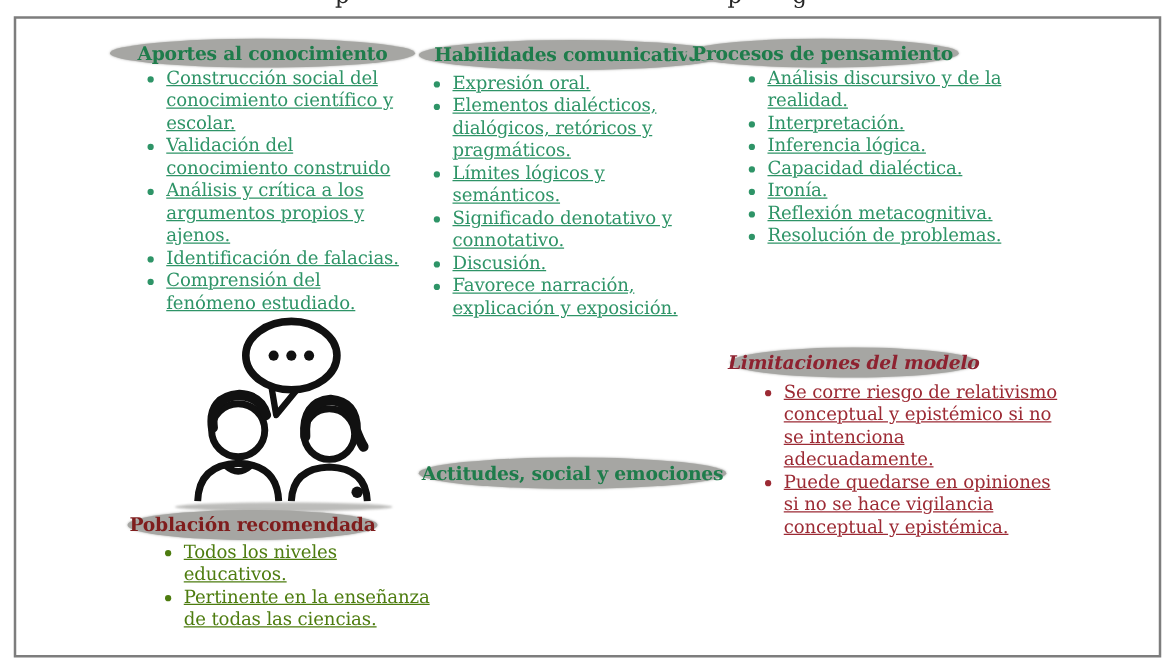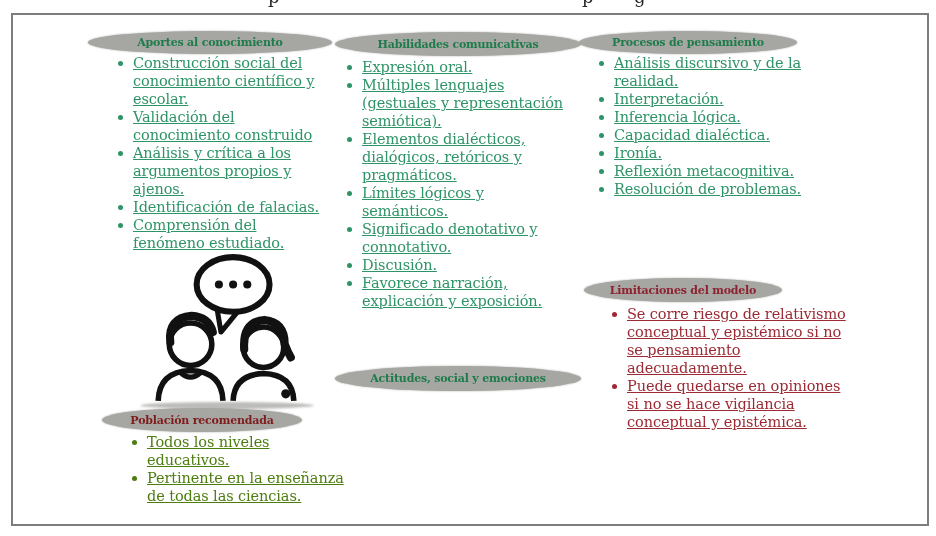--- a/index.html
+++ b/index.html
@@ -24,31 +24,31 @@
 
   
   .pill{
     position:absolute;
     background:#a6a6a3;
     border-radius:50%;
     display:flex;align-items:center;justify-content:center;
     box-shadow:0 0 2px #a6a6a3;
   }
   .pill span{
-    font-weight:bold;font-size:11px;letter-spacing:-0.2px;white-space:nowrap;
+    font-weight:bold;font-size:15px;letter-spacing:-0.2px;white-space:nowrap;
   }
   .pill-aportes    {left:88px;  top:31px;  width:244px; height:23px;}
   .pill-habilidades{left:335px; top:32px;  width:246px; height:24px;}
-  .pill-procesos   {left:579px; top:31px;  width:218px; height:23px;}
+  .pill-procesos   {left:549px; top:31px;  width:218px; height:23px;}
   .pill-limitaciones{left:584px;top:278px; width:198px; height:24px;}
   .pill-actitudes  {left:335px; top:366px; width:246px; height:25px;}
   .pill-poblacion  {left:102px; top:408px; width:200px; height:24px;}
 
   .green-h{color:#1e7c4b;}
-  .red-h{color:#8e2230;}
+  .red-h{color:#8e2230;font-style:italic;}
   .black-h{color:#7f1d1d;}
 
   
   ul.list{
     position:absolute;margin:0;padding:0;list-style:none;
     font-size:14.5px;line-height:18px;letter-spacing:-0.1px;
   }
   ul.list li{
     position:relative;white-space:pre-line;margin:0;padding:0;text-decoration:underline;
   }
@@ -134,23 +134,20 @@
 educativos.</li>
     <li>Pertinente en la enseñanza
 de todas las ciencias.</li>
   </ul>
 
   <div class="pill pill-habilidades">
     <span class="green-h">Habilidades comunicativas</span>
   </div>
   <ul class="list green list-habilidades">
     <li>Expresión oral.</li>
-    <li>Múltiples lenguajes
-(gestuales y representación
-semiótica).</li>
     <li>Elementos dialécticos,
 dialógicos, retóricos y
 pragmáticos.</li>
     <li>Límites lógicos y
 semánticos.</li>
     <li>Significado denotativo y
 connotativo.</li>
     <li>Discusión.</li>
     <li>Favorece narración,
 explicación y exposición.</li>
@@ -173,20 +170,20 @@
     <li>Reflexión metacognitiva.</li>
     <li>Resolución de problemas.</li>
   </ul>
 
   <div class="pill pill-limitaciones">
     <span class="red-h">Limitaciones del modelo</span>
   </div>
   <ul class="list red list-limitaciones">
     <li>Se corre riesgo de relativismo
 conceptual y epistémico si no
-se pensamiento
+se intenciona
 adecuadamente.</li>
     <li>Puede quedarse en opiniones
 si no se hace vigilancia
 conceptual y epistémica.</li>
   </ul>
 
 </div>
 
 </body></html>

